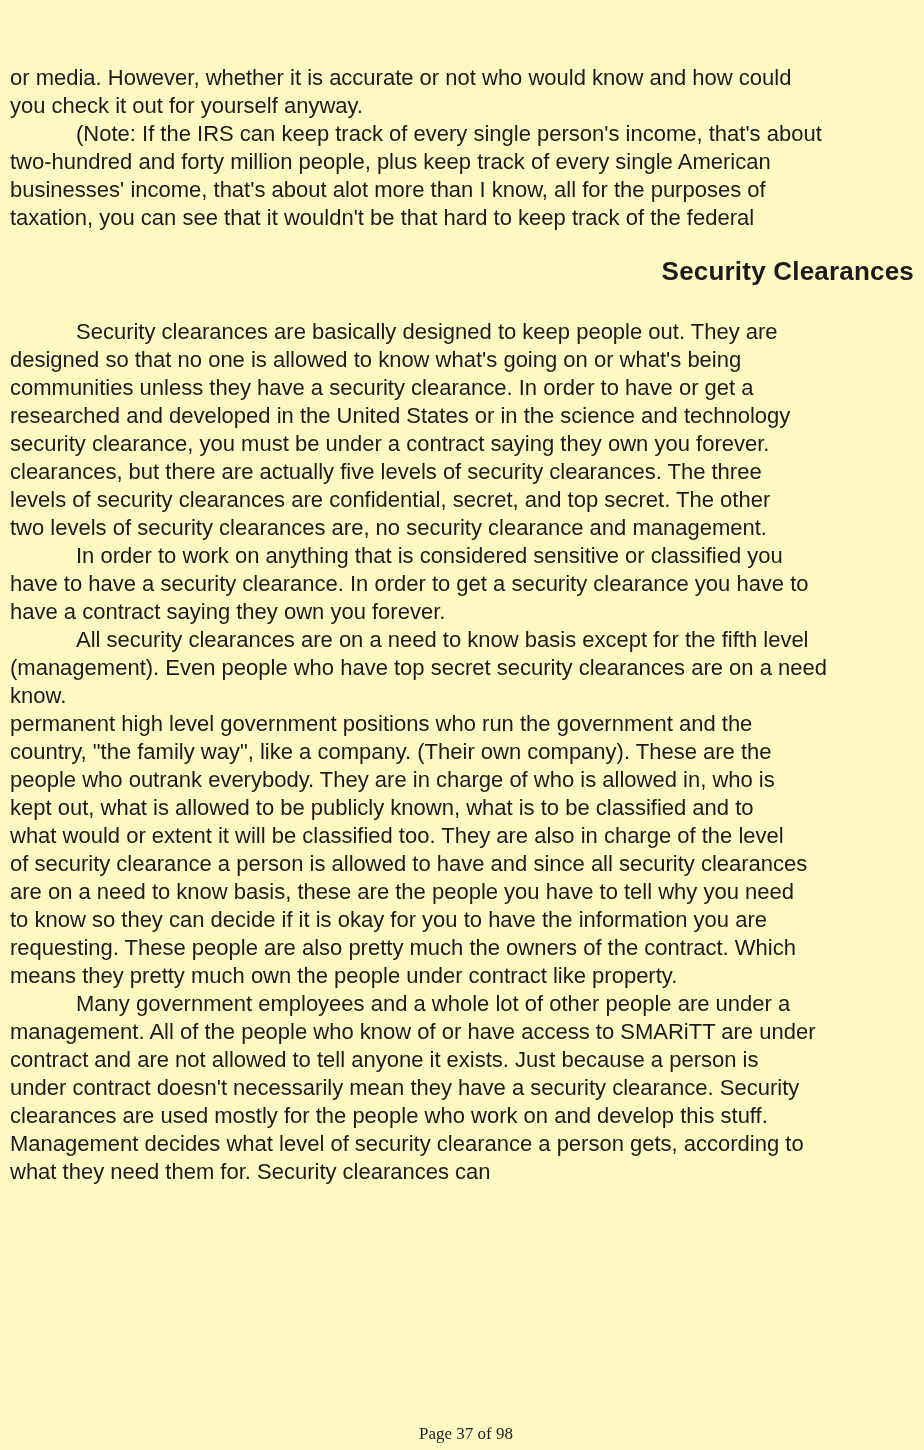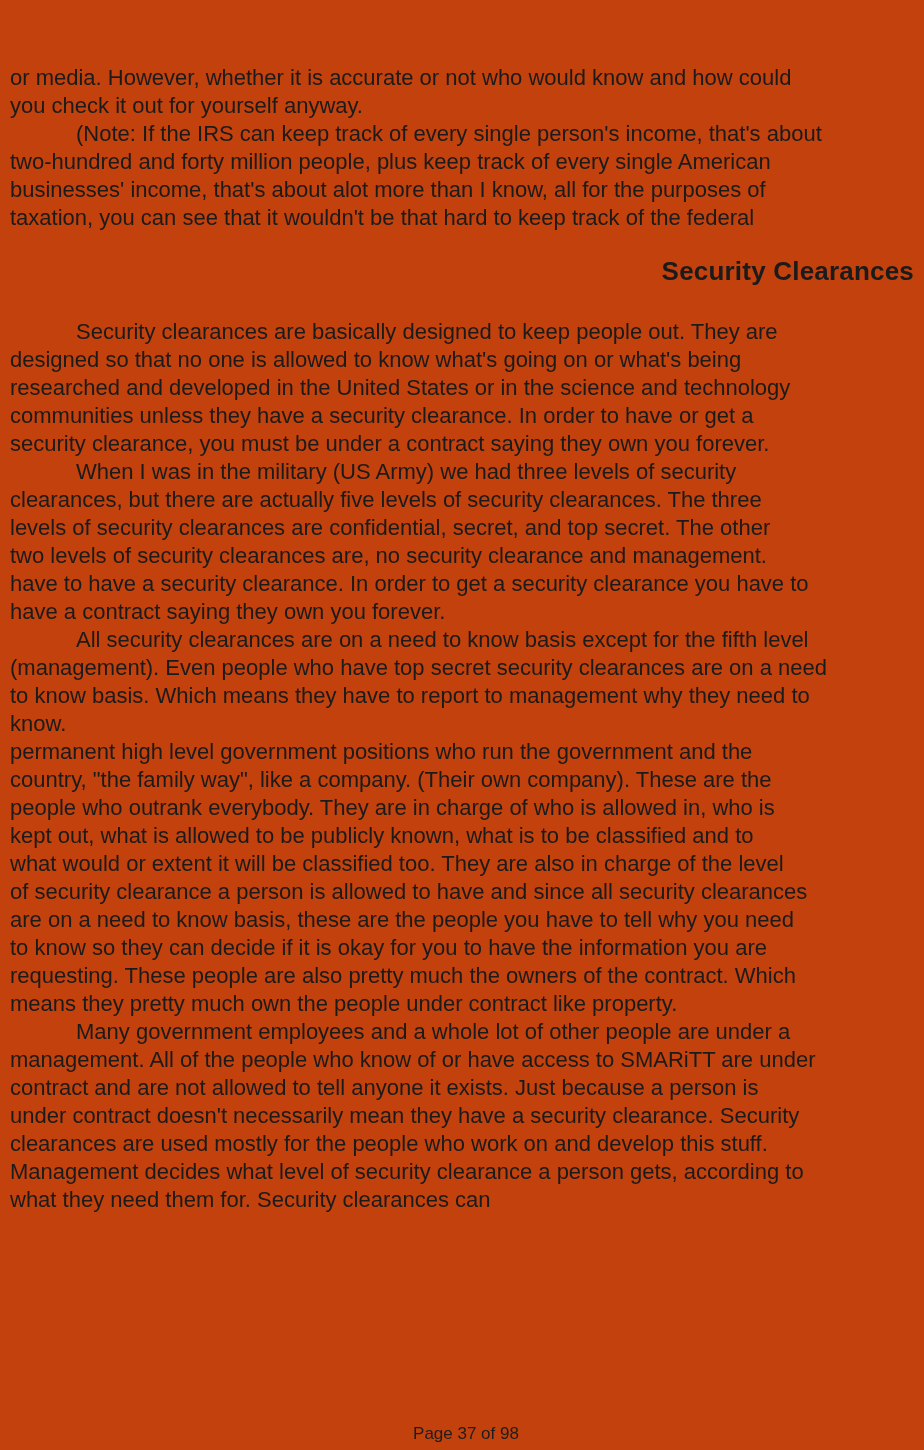--- a/index.html
+++ b/index.html
@@ -38,62 +38,61 @@
     text-align: right;
     margin: 23px 0 31px 0;
     letter-spacing: 0.2px;
   }
   .footer {
     position: absolute;
     left: 8px;
     right: 0;
     bottom: 6px;
     text-align: center;
-    font-family: Liberation Sans, sans-serif;
+    font-family: Liberation Serif, serif;
     font-size: 17px;
     color: #1e1e1e;
   }
 </style>
 </head>
 <body>
 
-<div class="page" style="background: #c2410c; color: rgb(27, 27, 27);">
+<div class="page" style="background: #fef9c3; color: rgb(27, 27, 27);">
   <div class="content" id="content">
       <div class="paragraph">
         <div class="line">or media. However, whether it is accurate or not who would know and how could</div>
         <div class="line">you check it out for yourself anyway.</div>
       </div>
       <div class="paragraph">
         <div class="line indent">(Note: If the IRS can keep track of every single person's income, that's about</div>
         <div class="line">two-hundred and forty million people, plus keep track of every single American</div>
         <div class="line">businesses' income, that's about alot more than I know, all for the purposes of</div>
         <div class="line">taxation, you can see that it wouldn't be that hard to keep track of the federal</div>
       </div>
       <div class="heading">Security Clearances</div>
       <div class="paragraph">
         <div class="line indent">Security clearances are basically designed to keep people out. They are</div>
         <div class="line">designed so that no one is allowed to know what's going on or what's being</div>
+        <div class="line">communities unless they have a security clearance. In order to have or get a</div>
         <div class="line">researched and developed in the United States or in the science and technology</div>
-        <div class="line">communities unless they have a security clearance. In order to have or get a</div>
         <div class="line">security clearance, you must be under a contract saying they own you forever.</div>
       </div>
       <div class="paragraph">
-        <div class="line indent">When I was in the military (US Army) we had three levels of security</div>
         <div class="line">clearances, but there are actually five levels of security clearances. The three</div>
         <div class="line">levels of security clearances are confidential, secret, and top secret. The other</div>
         <div class="line">two levels of security clearances are, no security clearance and management.</div>
       </div>
       <div class="paragraph">
+        <div class="line indent">In order to work on anything that is considered sensitive or classified you</div>
         <div class="line">have to have a security clearance. In order to get a security clearance you have to</div>
         <div class="line">have a contract saying they own you forever.</div>
       </div>
       <div class="paragraph">
         <div class="line indent">All security clearances are on a need to know basis except for the fifth level</div>
         <div class="line">(management). Even people who have top secret security clearances are on a need</div>
-        <div class="line">to know basis. Which means they have to report to management why they need to</div>
         <div class="line">know.</div>
       </div>
       <div class="paragraph">
         <div class="line">permanent high level government positions who run the government and the</div>
         <div class="line">country, "the family way", like a company. (Their own company). These are the</div>
         <div class="line">people who outrank everybody. They are in charge of who is allowed in, who is</div>
         <div class="line">kept out, what is allowed to be publicly known, what is to be classified and to</div>
         <div class="line">what would or extent it will be classified too. They are also in charge of the level</div>
         <div class="line">of security clearance a person is allowed to have and since all security clearances</div>
         <div class="line">are on a need to know basis, these are the people you have to tell why you need</div>

